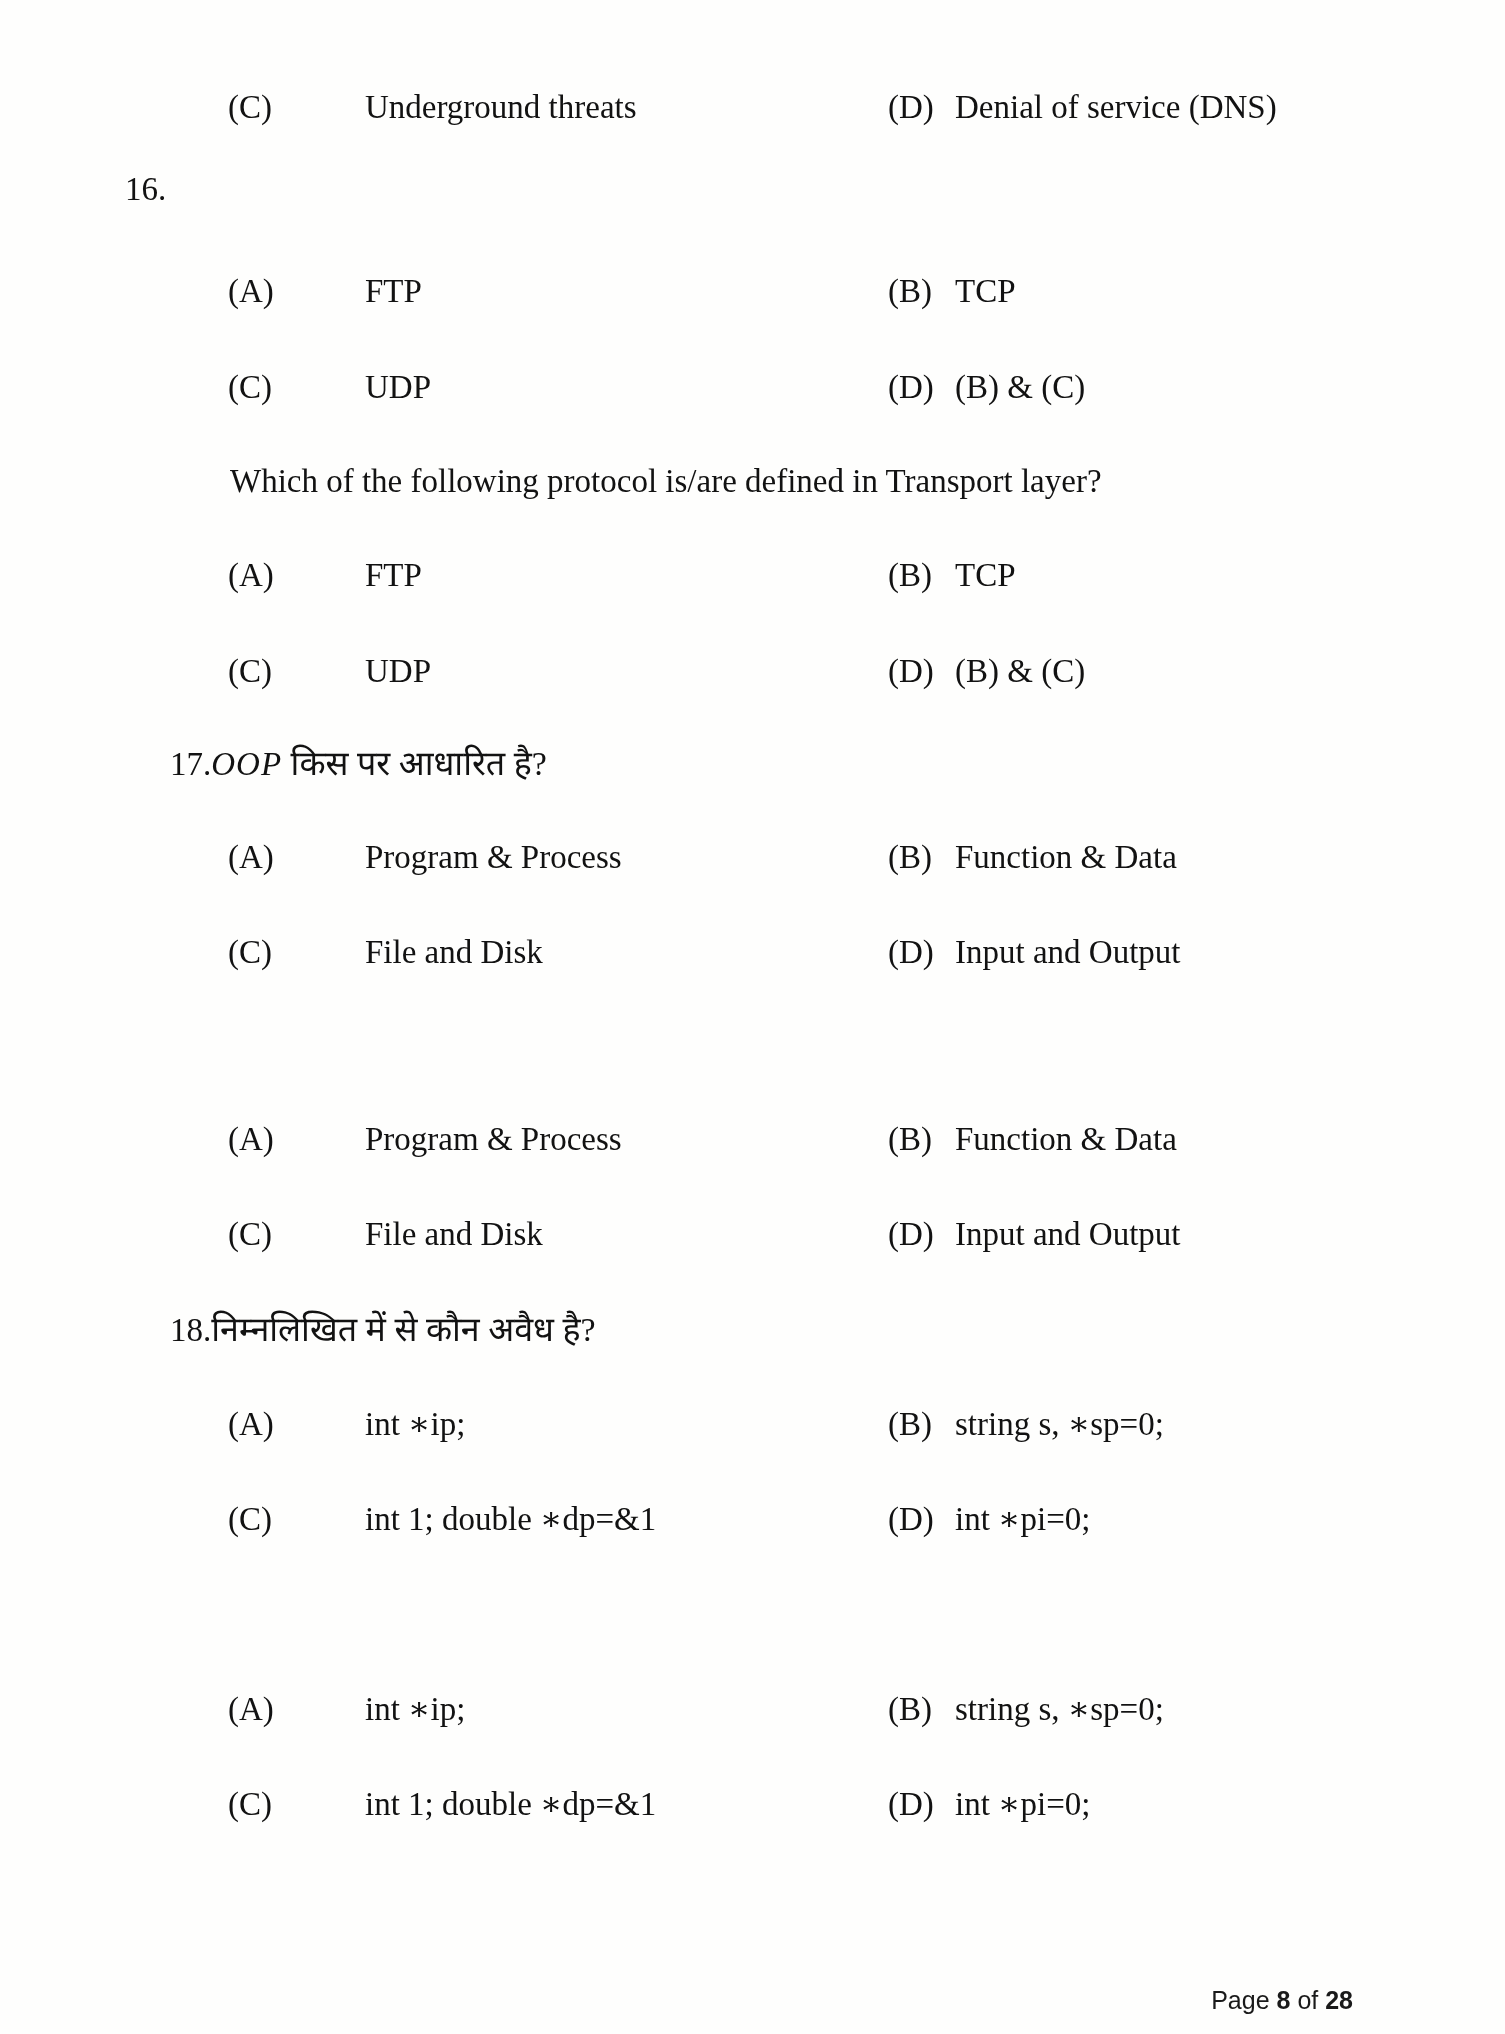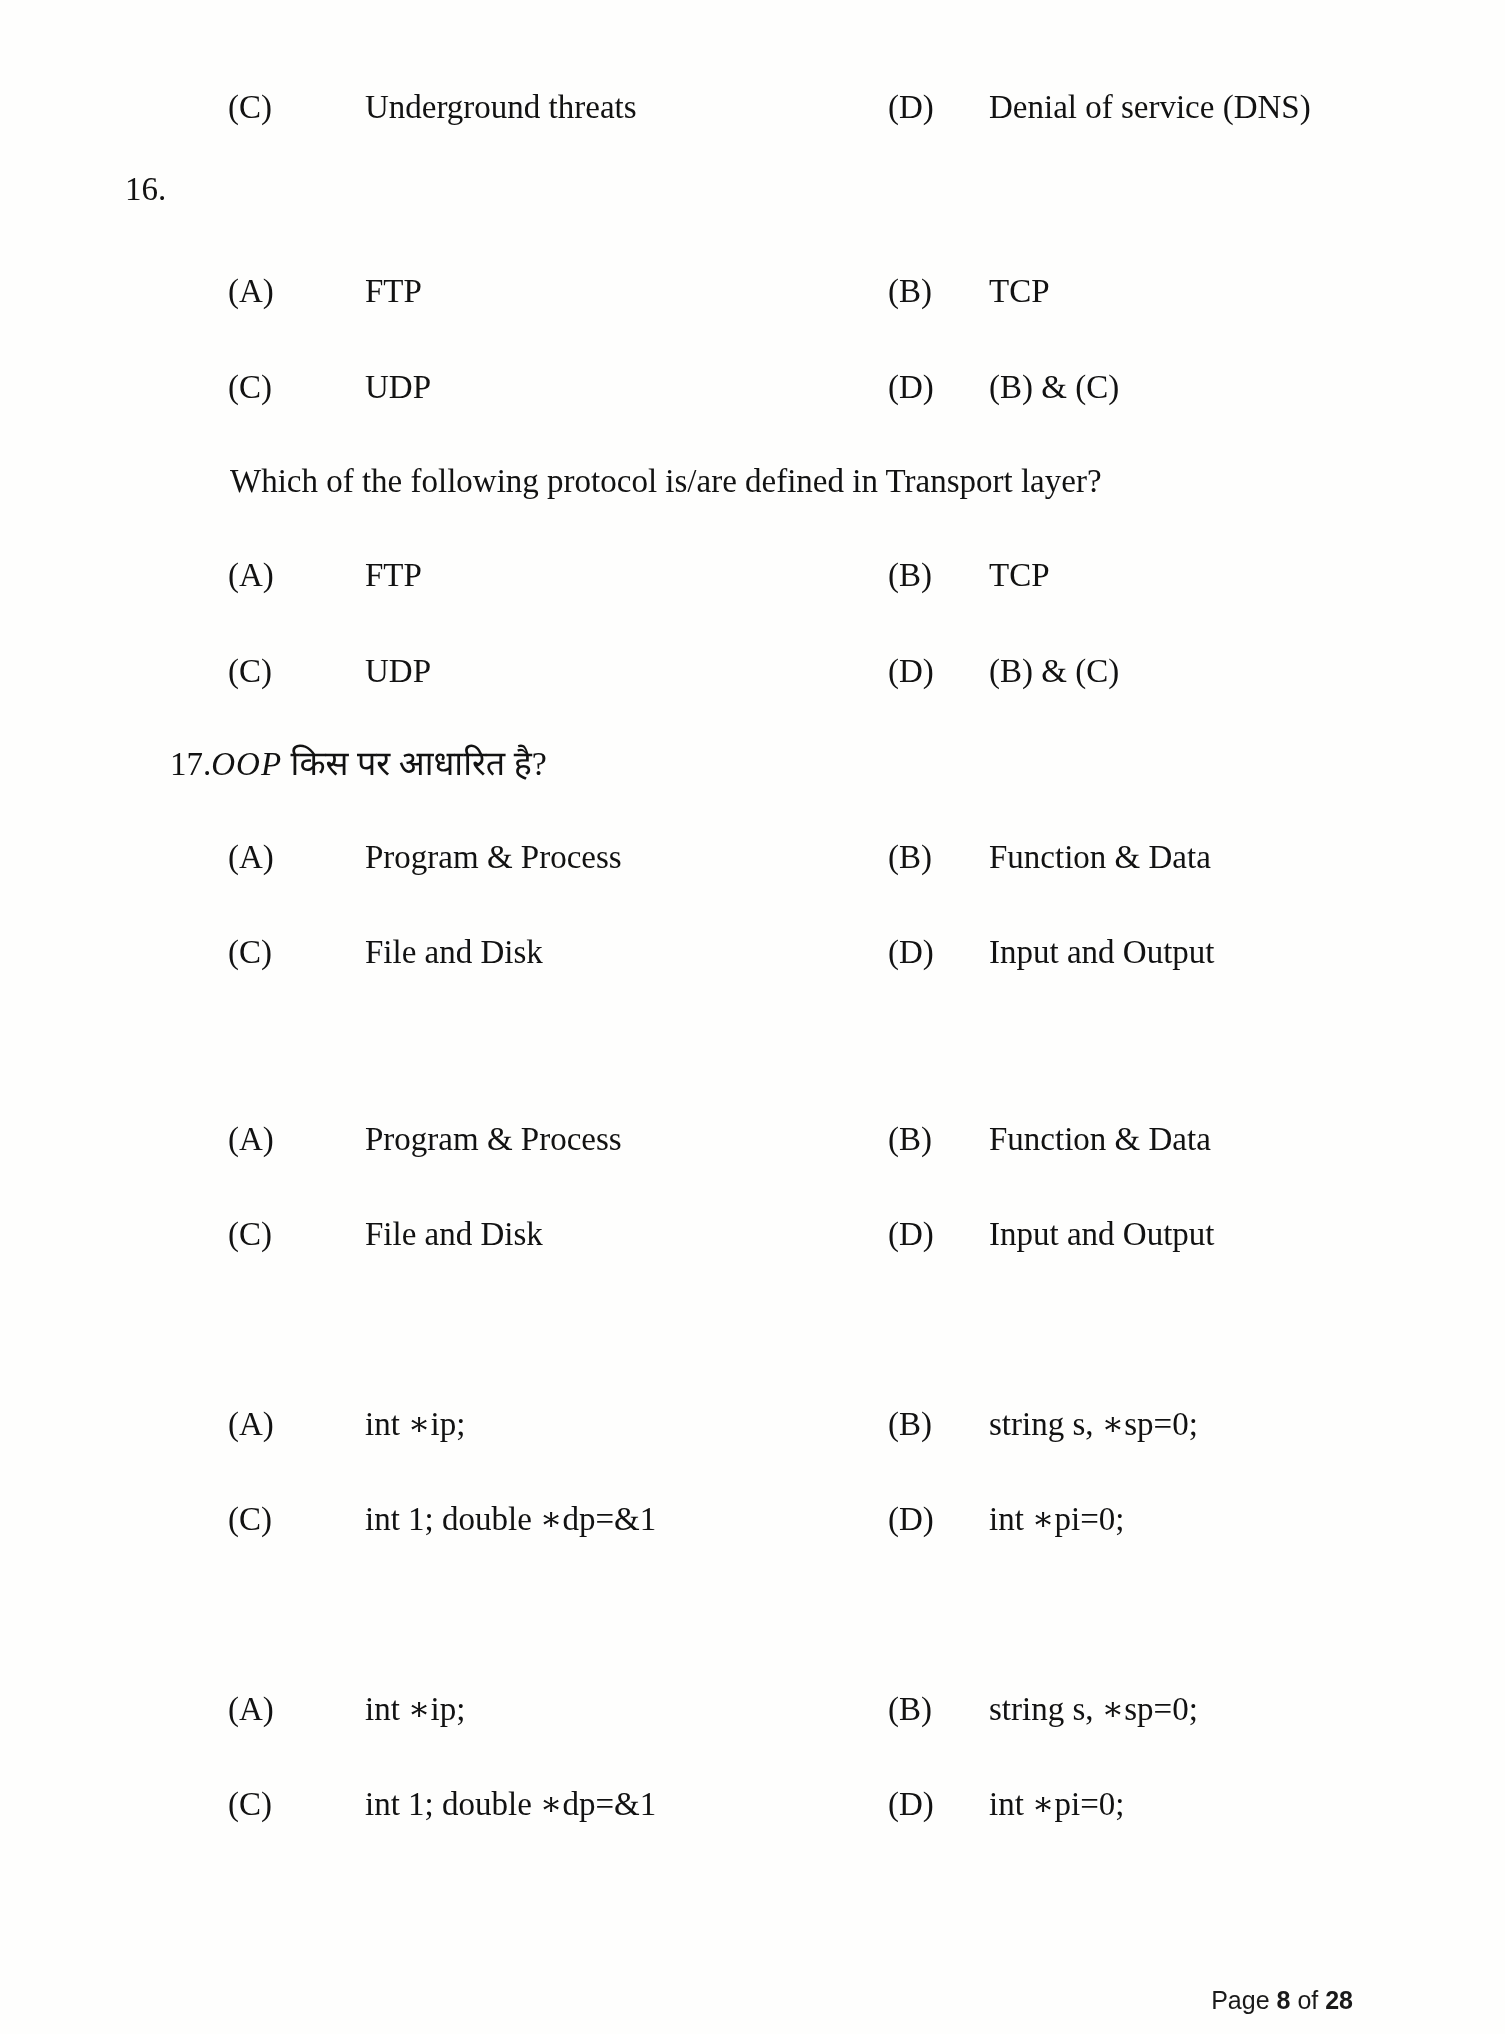--- a/index.html
+++ b/index.html
@@ -13,21 +13,21 @@
     overflow:hidden;
   }
   .abs{position:absolute;white-space:nowrap;}
   .row{position:absolute;left:0;width:100%;height:50px;}
   .en{font-size:33px;line-height:1.2;}
   .hi{font-size:34px;line-height:1.3;text-decoration:underline;}
   .qnum{font-size:33px;}
   .opt-l1{position:absolute;left:228px;}
   .opt-t1{position:absolute;left:323px;margin-left:42px;}
   .opt-l2{position:absolute;left:888px;}
-  .opt-t2{position:absolute;left:989px;}
+  .opt-t2{position:absolute;left:955px;}
   .subject-italic{font-style:italic;letter-spacing:1px;}
   .answer-blank{
     display:inline-block;
     width:78px;
     border-bottom:5px solid #121212;
     height:1em;
     margin-left:4px;
     margin-right:10px;
     vertical-align:baseline;
   }
@@ -113,20 +113,25 @@
     <span class="opt-l2">(B)</span>
     <span class="opt-t2">Function &amp; Data</span>
   </div>
   <div class="row en" style="top:1215px">
     <span class="opt-l1">(C)</span>
     <span class="opt-t1">File and Disk</span>
     <span class="opt-l2">(D)</span>
     <span class="opt-t2">Input and Output</span>
   </div>
 
+  <div class="row hi" style="top:1308px">
+    <span class="abs" style="left:170px">
+      <span class="qnum">18.</span><span>निम्नलिखित में से कौन अवैध है?</span>
+    </span>
+  </div>
 
   <div class="row en" style="top:1405px">
     <span class="opt-l1">(A)</span>
     <span class="opt-t1">int ∗ip;</span>
     <span class="opt-l2">(B)</span>
     <span class="opt-t2">string s, ∗sp=0;</span>
   </div>
   <div class="row en" style="top:1500px">
     <span class="opt-l1">(C)</span>
     <span class="opt-t1">int 1; double ∗dp=&amp;1</span>

